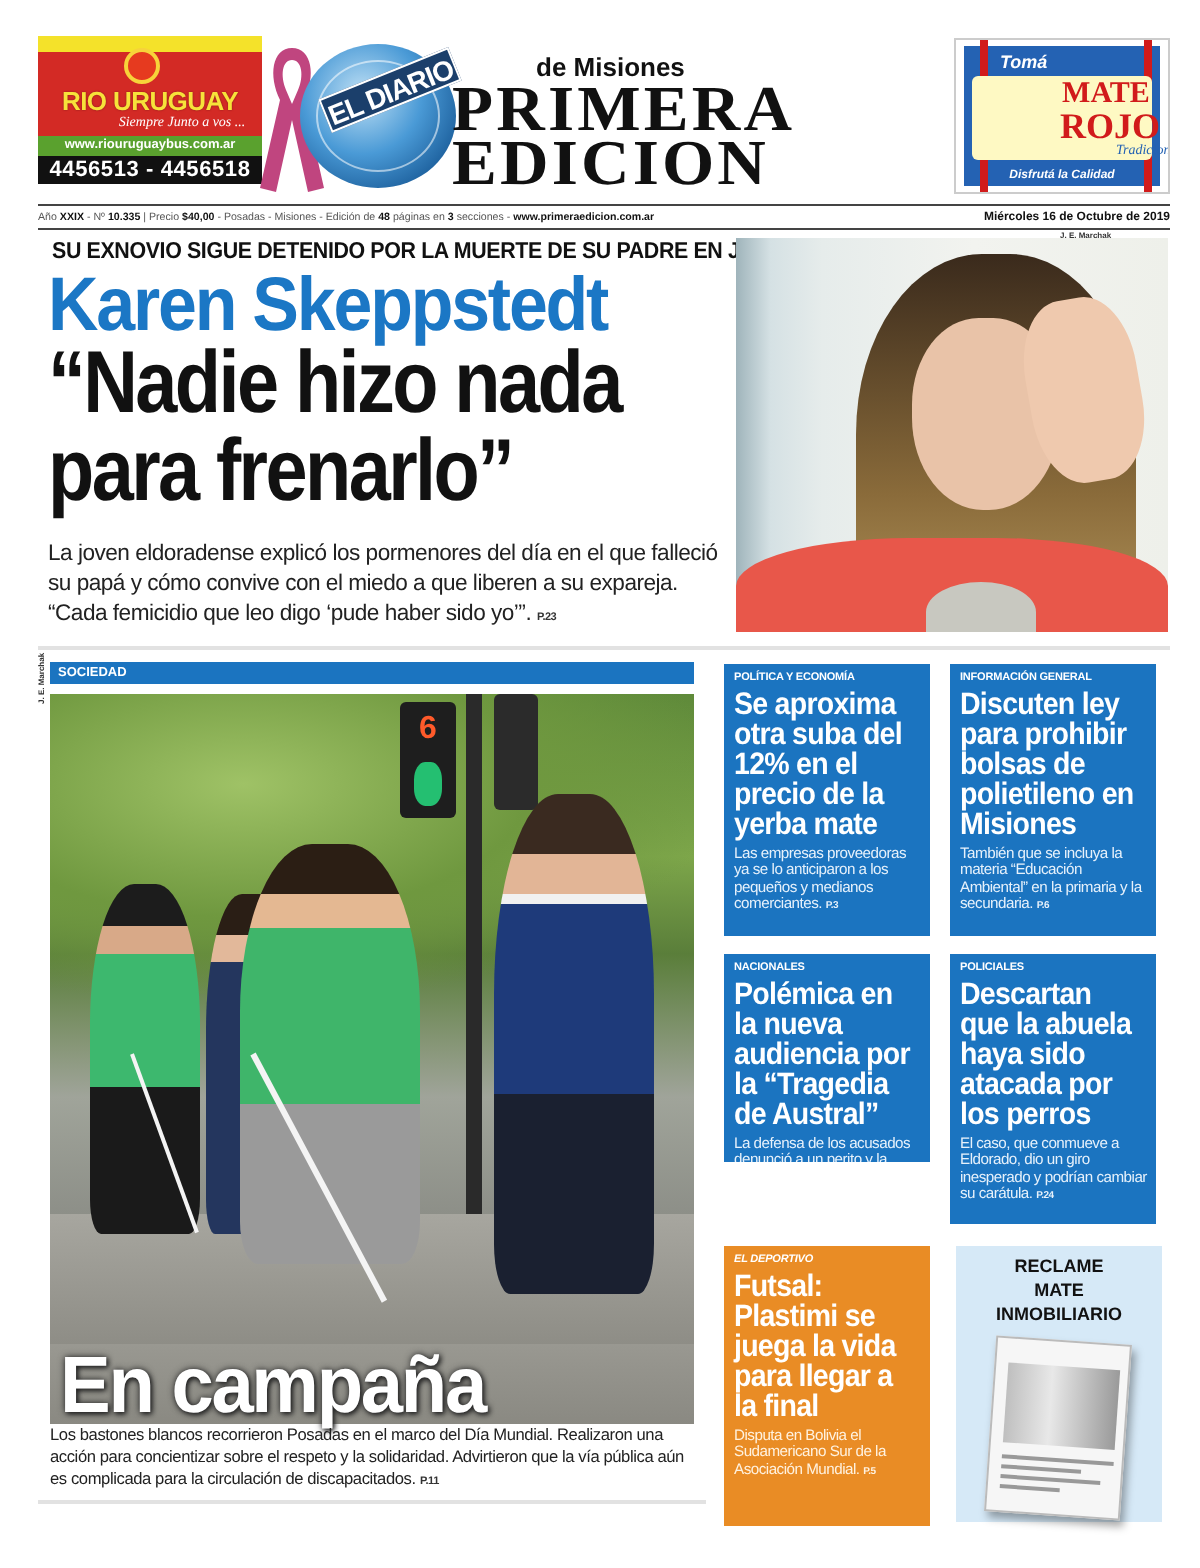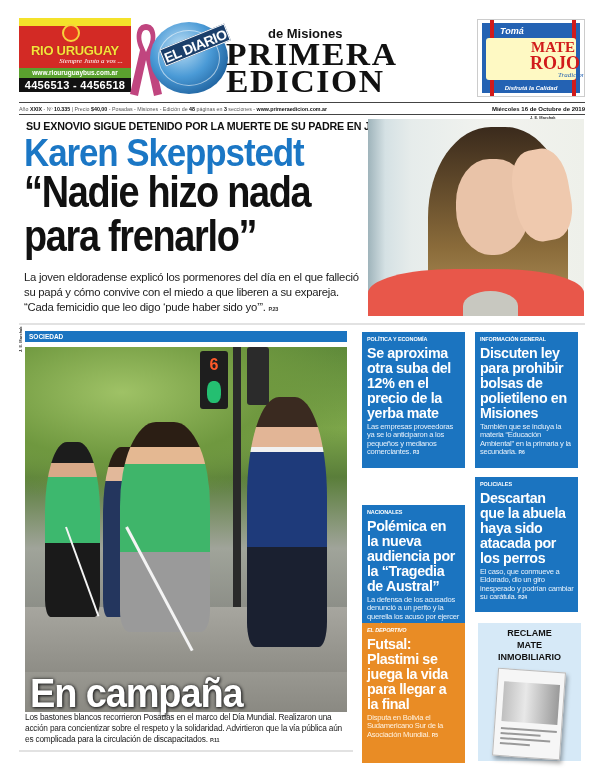--- a/index.html
+++ b/index.html
@@ -210,21 +210,21 @@
 <div class="box blue" style="left:362px; top:332px; height:136px;">
   <div class="sec">POLÍTICA Y ECONOMÍA</div>
   <div class="head">Se aproxima otra suba del 12% en el precio de la yerba mate</div>
   <div class="desc"><span>Las empresas proveedoras ya se lo anticiparon a los pequeños y medianos comerciantes.</span> <span class="pref">P.3</span></div>
 </div>
 <div class="box blue" style="left:475px; top:332px; height:136px;">
   <div class="sec">INFORMACIÓN GENERAL</div>
   <div class="head">Discuten ley para prohibir bolsas de polietileno en Misiones</div>
   <div class="desc"><span>También que se incluya la materia “Educación Ambiental” en la primaria y la secundaria.</span> <span class="pref">P.6</span></div>
 </div>
-<div class="box blue" style="left:362px; top:505px; height:127px;">
+<div class="box blue" style="left:362px; top:477px; height:104px;">
   <div class="sec">NACIONALES</div>
   <div class="head">Polémica en la nueva audiencia por la “Tragedia de Austral”</div>
   <div class="desc"><span>La defensa de los acusados denunció a un perito y la querella los acusó por ejercer presiones.</span> <span class="pref">P.14</span></div>
 </div>
 <div class="box blue" style="left:475px; top:477px; height:135px;">
   <div class="sec">POLICIALES</div>
   <div class="head">Descartan que la abuela haya sido atacada por los perros</div>
   <div class="desc"><span>El caso, que conmueve a Eldorado, dio un giro inesperado y podrían cambiar su carátula.</span> <span class="pref">P.24</span></div>
 </div>
 <div class="box orange" style="left:362px; top:623px; height:140px;">

